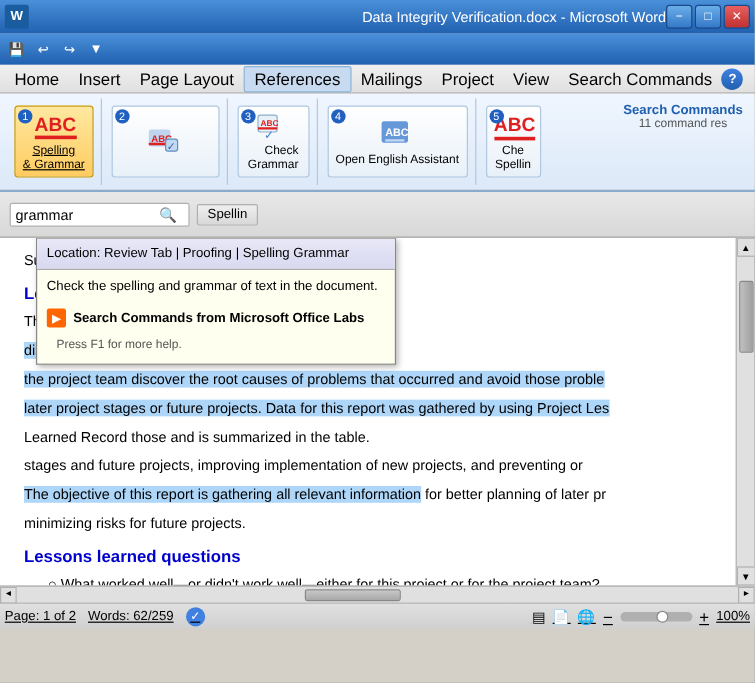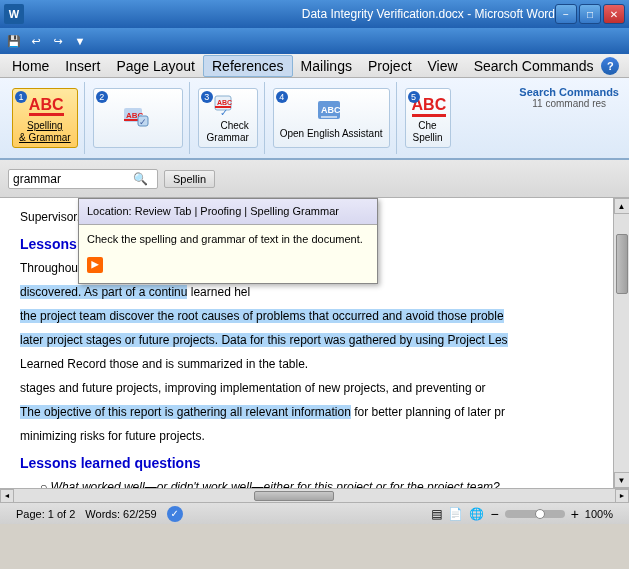--- a/index.html
+++ b/index.html
@@ -247,35 +247,34 @@
       font-size: 8px;
       cursor: pointer;
     }
 
     
     .doc-text { color: #000; }
     .doc-heading { font-size: 14px; font-weight: bold; color: #0000cc; margin: 8px 0 4px; }
     .doc-para { margin-bottom: 6px; }
     .highlight-blue { background: #aed6f8; }
     .bullet-list { list-style: none; padding-left: 20px; }
-    .bullet-list li { margin: 2px 0; font-style: italic; }
+    .bullet-list li { margin: 2px 0; }
     .bullet-list li::before { content: "○ "; }
 
     
     .tooltip-popup {
       position: absolute;
       top: 0;
       left: 30px;
       width: 300px;
       background: #fffff0;
       border: 1px solid #888;
       box-shadow: 2px 2px 5px rgba(0,0,0,0.3);
       font-size: 11px;
       z-index: 100;
-      margin-left: 48px;
     }
     .tooltip-header {
       background: linear-gradient(to bottom, #e8e8f8, #d8d8f0);
       padding: 4px 8px;
       font-size: 11px;
       border-bottom: 1px solid #aaa;
       color: #000;
     }
     .tooltip-body { padding: 6px 8px; }
     .tooltip-search-row {
@@ -294,23 +293,24 @@
     .tooltip-search-label { font-weight: bold; font-size: 11px; color: #000; }
     .tooltip-hint { font-size: 10px; color: #555; padding: 2px 8px; }
 
     
     .status-bar {
       background: linear-gradient(to bottom, #e0e0e0, #d0d0d0);
       height: 22px;
       display: flex;
       align-items: center;
       justify-content: space-between;
-      padding: 0 16px;
+      padding: 0 4px;
       border-top: 1px solid #b0b0b0;
       font-size: 11px;
+      text-decoration: underline;
     }
     .status-left { display: flex; gap: 10px; align-items: center; }
     .status-right { display: flex; gap: 6px; align-items: center; }
     .zoom-slider {
       width: 60px; height: 8px;
       background: #b0b0b0;
       border-radius: 4px;
       position: relative;
     }
     .zoom-thumb {
@@ -486,21 +486,23 @@
 
 <div class="doc-area" style="height: 290px;">
   <div class="doc-content">
 
     <div class="tooltip-popup">
       <div class="tooltip-header">Location: Review Tab | Proofing | Spelling  Grammar</div>
       <div class="tooltip-body">
         <p style="margin-bottom:6px;">Check the spelling and grammar of text in the document.</p>
         <div class="tooltip-search-row">
           <div class="ms-logo">▶</div>
+          <span class="tooltip-search-label">Search Commands from Microsoft Office Labs</span>
         </div>
+        <p class="tooltip-hint">Press F1 for more help.</p>
       </div>
     </div>
 
     <div class="doc-text">
       <p style="margin-bottom:8px;">Supervisor.</p>
 
       <div class="doc-heading">
         <span>Lessons learned purpos</span>
       </div>
 

